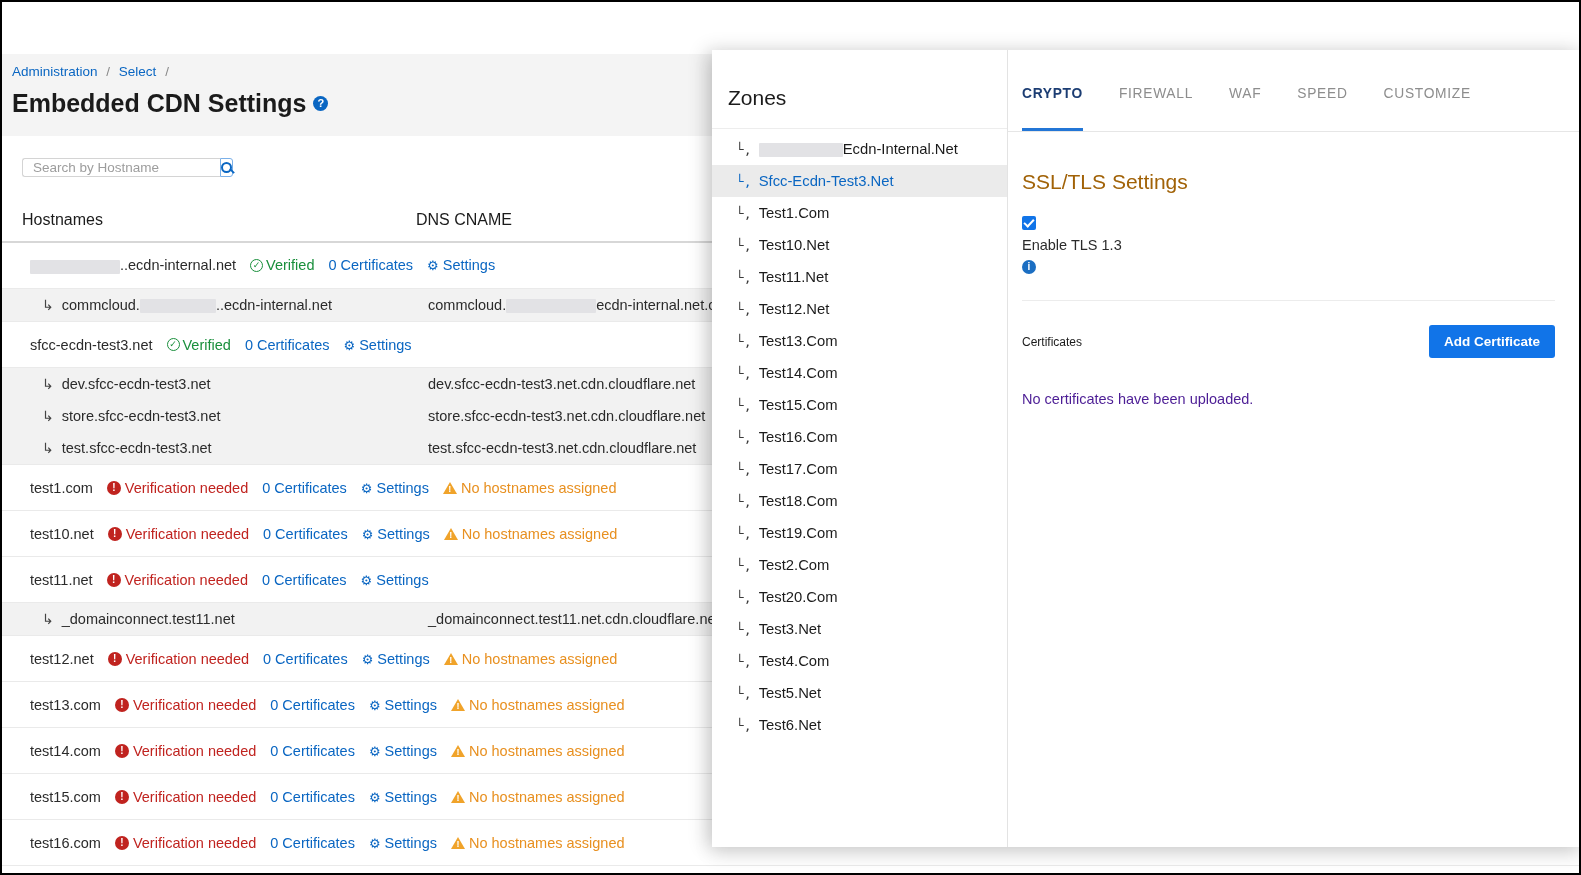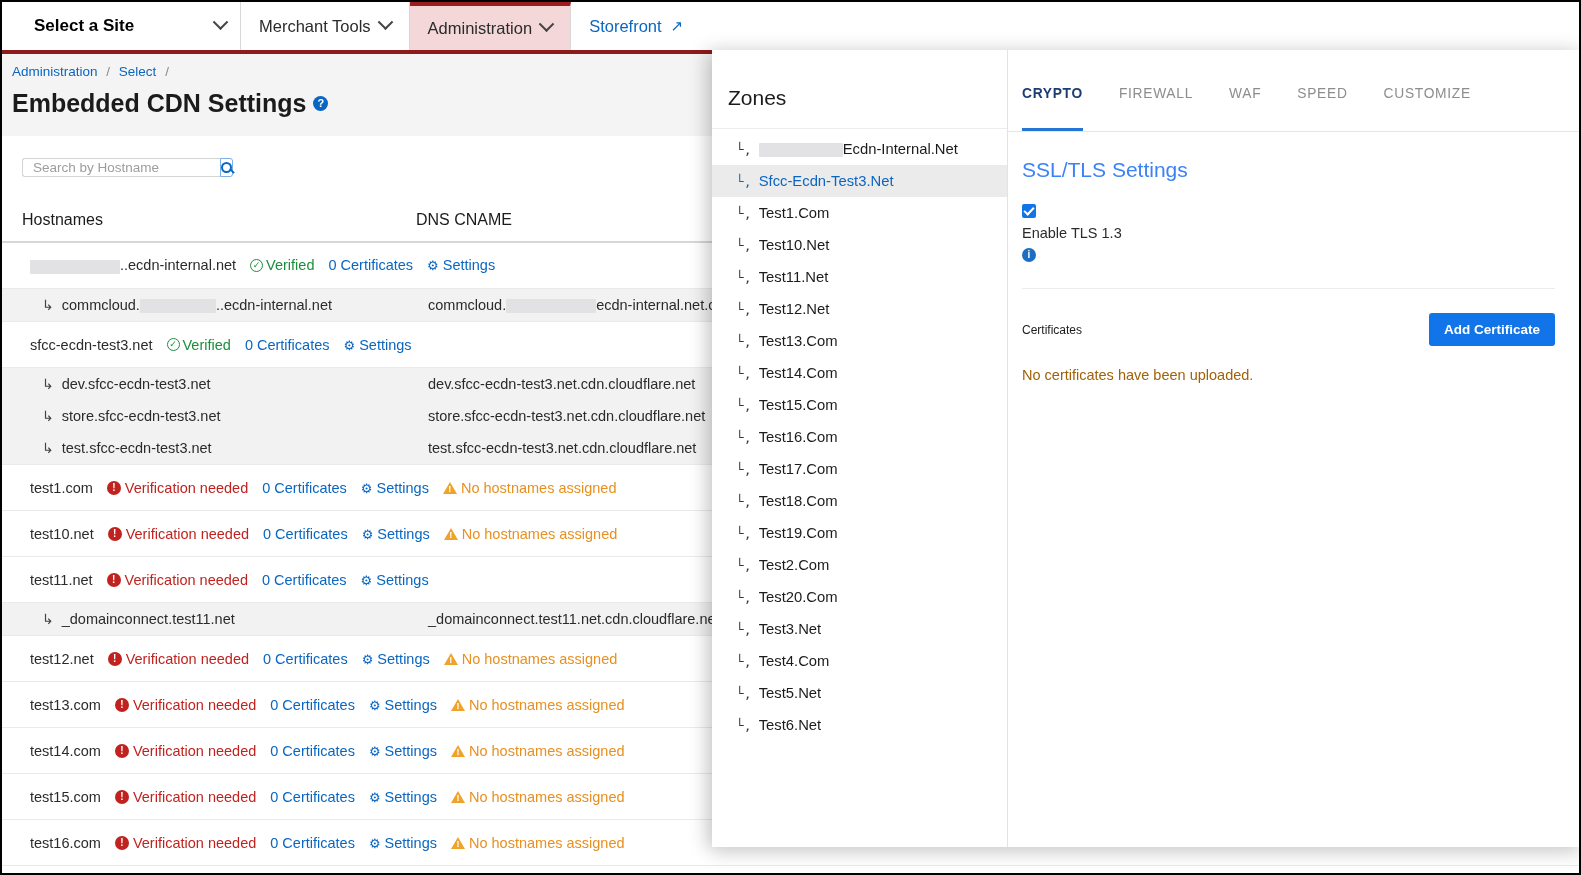--- a/index.html
+++ b/index.html
@@ -292,21 +292,21 @@
     letter-spacing: 0.7px;
     color: #8d8d8d;
     padding-bottom: 27px;
     cursor: pointer;
     border-bottom: 3px solid transparent;
     white-space: nowrap;
   }
   .tab.active { color: #1c3d73; font-weight: bold; border-bottom-color: #2376d6; }
 
   .detail-body { padding: 26px 28px 0 14px; }
-  .sec-title { font-size: 21px; color: #3b82f6; margin-bottom: 22px; }
+  .sec-title { font-size: 21px; color: #a16207; margin-bottom: 22px; margin-top: 12px; }
   .chk-row { display: flex; align-items: flex-start; gap: 7px; font-size: 14.5px; color: #2b2b2b; flex-direction: column; }
   .chk {
     width: 14px; height: 14px;
     background: #1174e8;
     border-radius: 2px;
     position: relative;
     flex: none;
     cursor: pointer;
   }
   .chk::after {
@@ -337,45 +337,27 @@
     background: #1174e8;
     color: #fff;
     border: none;
     border-radius: 3px;
     padding: 9px 15px;
     font-size: 13.5px;
     font-weight: bold;
     font-family: "Liberation Sans", sans-serif;
     cursor: pointer;
   }
-  .cert-empty { font-size: 14.5px; color: #a16207; margin-top: 21px; }
+  .cert-empty { font-size: 14.5px; color: #4c1d95; margin-top: 33px; }
 </style>
 </head>
 <body>
 
 <div id="screen">
 
-  <div class="topnav">
-    <div class="nav-tab site-select">
-      <span>Select a Site</span>
-      <span class="chev"></span>
-    </div>
-    <div class="nav-tab">
-      <span>Merchant Tools</span>
-      <span class="chev"></span>
-    </div>
-    <div class="nav-tab active">
-      <span>Administration</span>
-      <span class="chev"></span>
-    </div>
-    <div class="nav-tab storefront">
-      <span>Storefront</span>
-      <span class="ext-ic">↗</span>
-    </div>
-  </div>
 
   <div class="page">
 
     <div class="crumbbar">
       <div class="crumbs">
         <a>Administration</a>
         <span class="sep">/</span>
         <a>Select</a>
         <span class="sep">/</span>
       </div>

